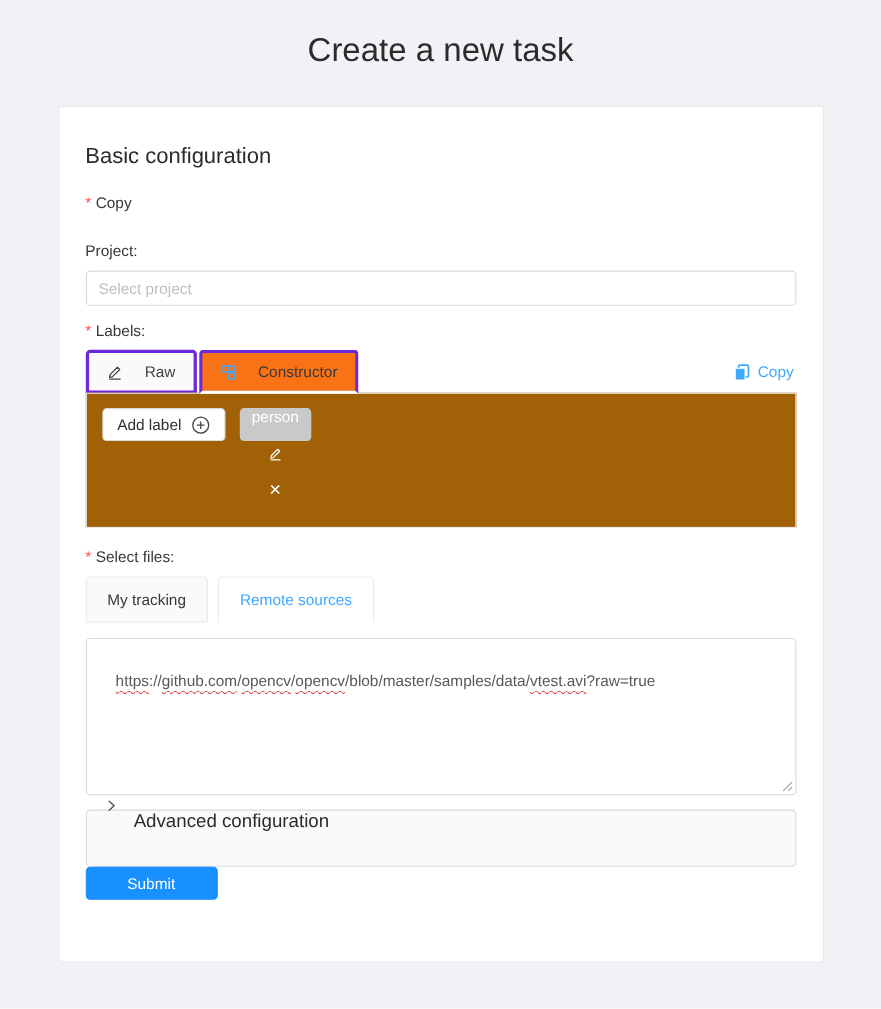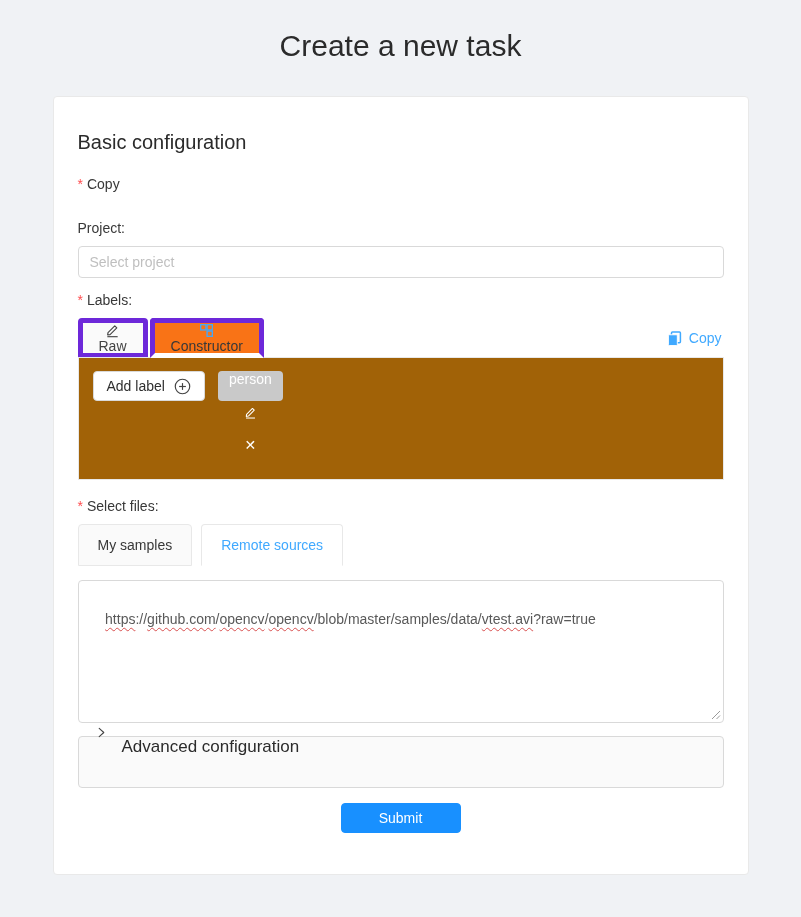--- a/index.html
+++ b/index.html
@@ -59,30 +59,29 @@
     position:absolute; right:9px; top:50%;
     transform:translateY(-50%);
     width:16px; height:16px; line-height:0;
   }
   .mt24 { margin-top:24px; }
   .mt12 { margin-top:12px; }
 
   
   .tabbar { display:flex; align-items:stretch; height:40px; position:relative; }
   .tab {
-    display:flex; align-items:center; gap:0;
+    display:flex; align-items:center; gap:20px;
     padding:0 16px;
     background:#fafafa;
-    border:5px solid #6d28d9;
+    border:3px solid #6d28d9;
     border-radius:4px 4px 0 0;
     font-size:14px; color:#434343;
     margin-right:2px;
     position:relative;
     cursor:pointer;
-    flex-direction:column;
   }
   .tab.active {
     background:#f97316;
     border-bottom-color:#fff;
     color:#383838;
     z-index:2;
   }
   .copy-btn {
     margin-left:auto;
     align-self:center;
@@ -169,21 +168,21 @@
     border:1px solid #d9d9d9;
     border-radius:4px;
     height:52px;
     display:flex; align-items:flex-start; gap:15px;
     padding:0 17px;
     cursor:pointer;
   }
   .collapse-title { font-size:17px; color:#2b2b2b; }
 
   
-  .submit-row { display:flex; justify-content:center; margin-top:15px; }
+  .submit-row { display:flex; justify-content:flex-start; }
   .submit-btn {
     width:120px; height:30px;
     background:#1890ff;
     border:1px solid #1890ff;
     border-radius:4px;
     color:#fff; font-size:14px;
     font-family:"Liberation Sans", sans-serif;
     cursor:pointer;
   }
   .icon { display:inline-flex; line-height:0; }
@@ -263,21 +262,21 @@
       <span class="x">✕</span>
     </div>
   </div>
 
   <div class="field-label" style="margin-top:16px;">
     <span class="req">*</span><span>Select files:</span>
   </div>
 
   <div class="ftabbar">
     <div class="ftab">
-      <span>My samples</span>
+      <span>My tracking</span>
     </div>
     <div class="ftab active">
       <span>Remote sources</span>
     </div>
   </div>
 
   <div class="urls-box">
     <span class="url-line"><span class="sq">https</span><span>://</span><span class="sq">github.com</span><span>/</span><span class="sq">opencv</span><span>/</span><span class="sq">opencv</span><span>/blob/master/samples/data/</span><span class="sq">vtest.avi</span><span>?raw=true</span></span>
     <span class="resize-grip">
       <svg width="10" height="10" viewBox="0 0 10 10">

